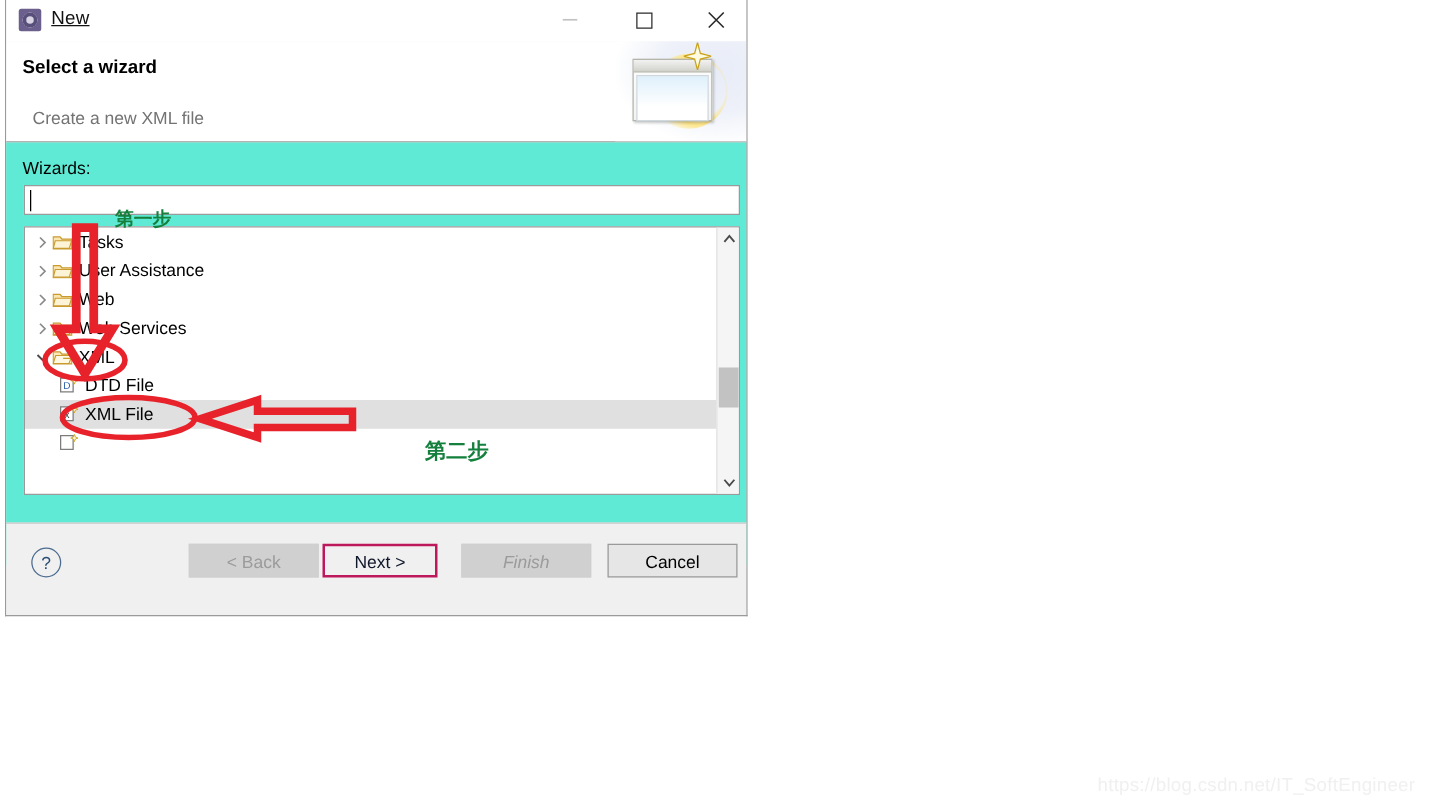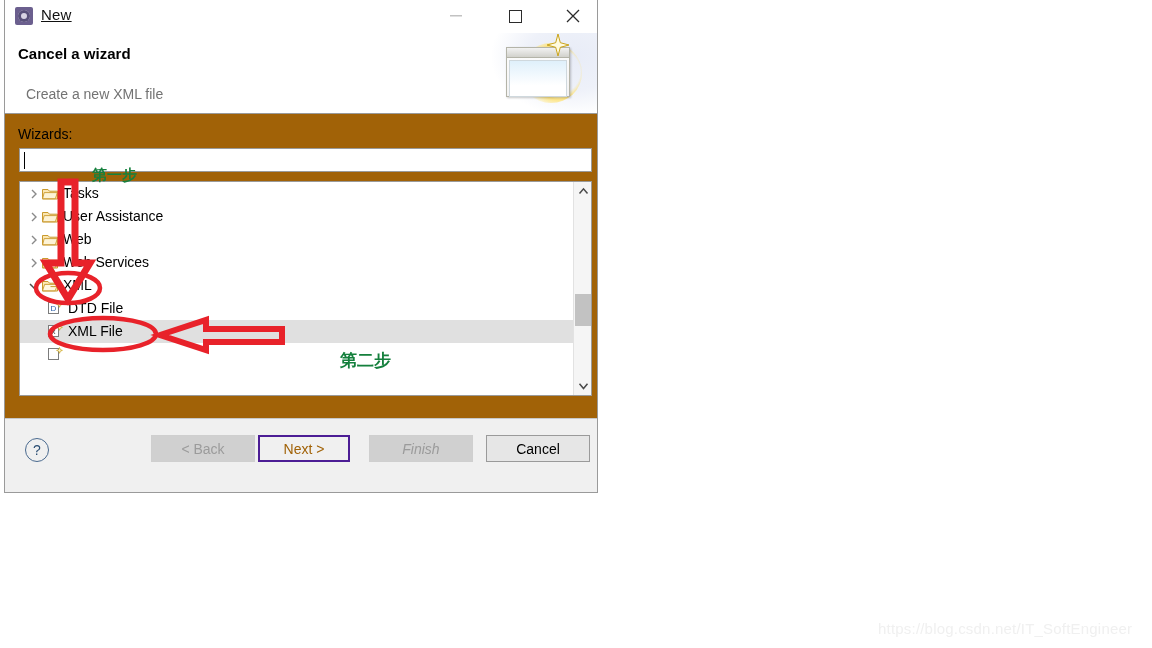--- a/index.html
+++ b/index.html
@@ -78,21 +78,21 @@
   #banner-glow{
     position:absolute;left:28px;top:18px;width:62px;height:60px;
     border-radius:50%;
     background:radial-gradient(circle at 62% 48%, rgba(255,236,140,.0) 44%, rgba(255,225,110,.85) 55%, rgba(255,240,170,.25) 72%, rgba(255,255,255,0) 80%);
   }
   #banner-spark{
     position:absolute;left:55px;top:9px;width:22px;height:22px;
   }
 
   
-  #body{position:relative;height:338px;background:#a16207;padding-left:36px;}
+  #body{position:relative;height:338px;background:#5eead4;padding-left:36px;}
   #wizards-label{position:absolute;left:13px;top:12px;font-size:14px;color:#000;}
   #search-input{
     position:absolute;left:14px;top:34px;width:573px;height:24px;
     background:#ffffff;border:1px solid #9a9a9a;box-sizing:border-box;
     font-family:inherit;font-size:13px;padding:0 4px;color:#000;outline:none;
   }
   #caret{
     position:absolute;left:19px;top:38px;width:1px;height:17px;background:#000;
   }
 
@@ -141,21 +141,21 @@
     border:1.4px solid #4a6a8f;color:#2b4e73;font-size:14px;
     display:flex;align-items:center;justify-content:center;
   }
   .btn{
     position:absolute;top:16px;height:27px;
     display:flex;align-items:center;justify-content:center;
     font-size:14px;box-sizing:border-box;
     background:#d0d0d0;border:1px solid #cfcfcf;color:#9b9b9b;
   }
   #b-back{left:146px;width:104px;text-align:center;}
-  #b-next{left:253px;width:92px;background:#f0f0f0;border:2px solid #4c1d95;color:#a16207;}
+  #b-next{left:253px;width:92px;background:#f0f0f0;border:2px solid #be185d;color:#0f172a;}
   #b-finish{left:364px;width:104px;font-style:italic;}
   #b-cancel{left:481px;width:104px;background:#e6e6e6;border:1px solid #9a9a9a;color:#000;}
 
   
   .anno{position:absolute;color:#15803d;font-weight:bold;pointer-events:none;}
   #cn1{left:92px;top:166px;font-size:15px;font-family:"DejaVu Sans",sans-serif;}
   #cn2{left:340px;top:349px;font-size:17px;font-family:Liberation Mono, monospace;}
   #ov{position:absolute;left:0;top:0;width:1152px;height:648px;pointer-events:none;}
 
   
@@ -184,21 +184,21 @@
       <span class="sq"></span>
     </div>
     <div class="winbtn" id="btn-close">
       <svg width="14" height="14">
           <path d="M1 1 L13 13 M13 1 L1 13" stroke="#2b2b2b" stroke-width="1.3" fill="none"></path>
         </svg>
     </div>
   </div>
 
   <div id="header">
-    <div id="header-title">Cancel a wizard</div>
+    <div id="header-title">Select a wizard</div>
     <div id="header-desc">Create a new XML file</div>
 
     <div id="banner-art">
       <div id="banner-glow"></div>
       <div id="banner-win">
         <div class="bar"></div>
         <div class="body"></div>
       </div>
       <svg id="banner-spark" viewBox="0 0 22 22">
         <path d="M11 0 L13.3 8.7 L22 11 L13.3 13.3 L11 22 L8.7 13.3 L0 11 L8.7 8.7 Z" fill="#fffbe0" stroke="#c9a21a" stroke-width="1"></path>

